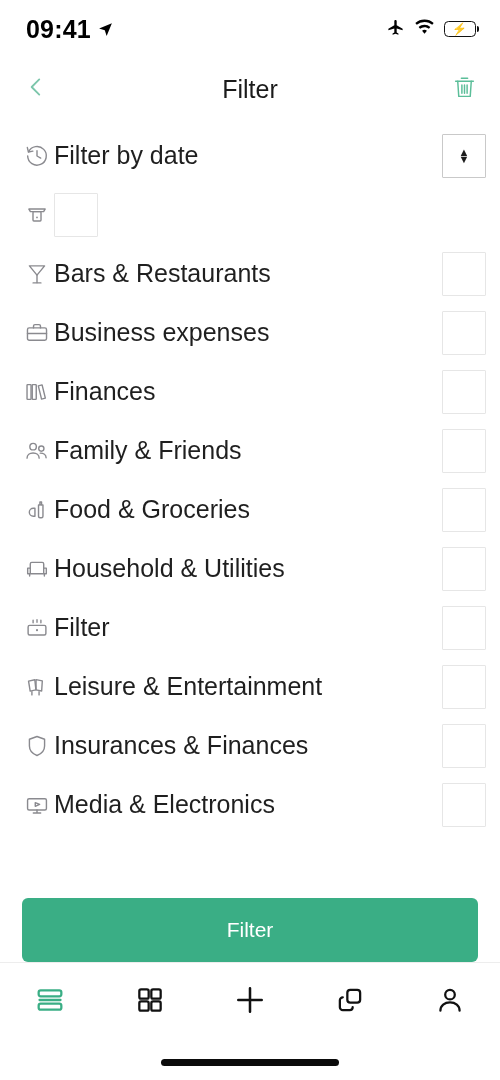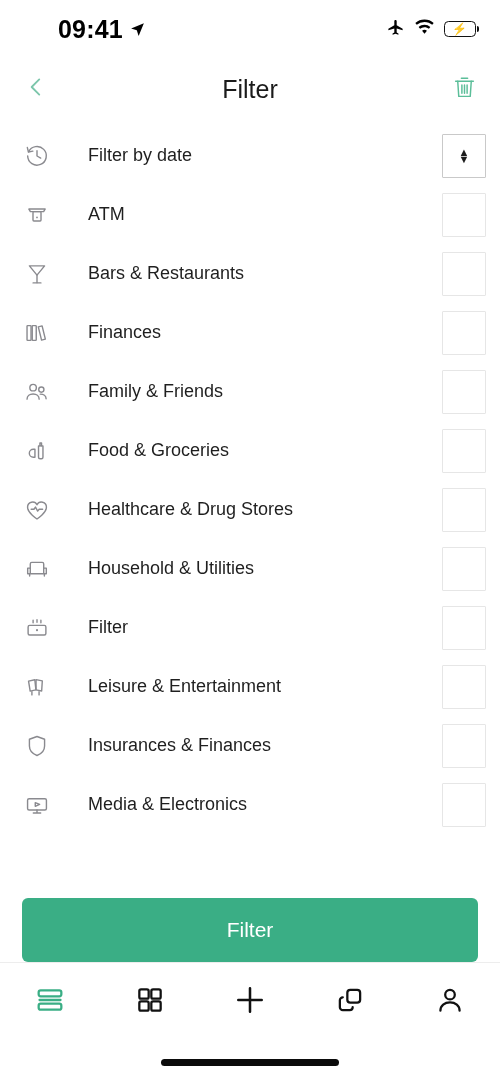--- a/index.html
+++ b/index.html
@@ -18,21 +18,20 @@
   }
 
   
   .statusbar {
     height: 58px;
     flex: 0 0 58px;
     display: flex;
     align-items: center;
     justify-content: space-between;
     padding: 0 24px 0 26px;
-    margin-left: 32px;
   }
   .status-time {
     font-size: 25px;
     font-weight: bold;
     letter-spacing: 0.2px;
     color: #000;
     display: flex;
     align-items: center;
     gap: 6px;
   }
@@ -117,22 +116,21 @@
   .row-icon {
     width: 34px;
     flex: 0 0 34px;
     display: flex;
     align-items: center;
     justify-content: center;
     color: #8a8a8f;
   }
   .row-label {
     flex: 1 1 auto;
-    margin-left: 34px;
-    font-size: 18px;
+    font-size: 25px;
     color: #1f1f1f;
     white-space: nowrap;
   }
   .row-check {
     flex: 0 0 44px;
     width: 44px; height: 44px;
     border: 1px solid #e6e6e6;
     background: #fff;
     border-radius: 1px;
     cursor: pointer;
@@ -294,36 +292,46 @@
     </div>
 
     <div class="row">
       <span class="row-icon">
         <svg width="26" height="26" viewBox="0 0 24 24" fill="none" stroke="currentColor" stroke-width="1.3" stroke-linecap="round" stroke-linejoin="round">
           <path d="M4.5 6.5h15l-1.4 2.4H5.9z"></path>
           <rect x="8.3" y="8.9" width="7.4" height="8.6" rx="0.8"></rect>
           <circle cx="12" cy="14.2" r="0.8" fill="currentColor" stroke="none"></circle>
         </svg>
       </span>
-      <span class="row-label">ATM</span>
       <span class="row-check"></span>
     </div>
 
     <div class="row">
       <span class="row-icon">
         <svg width="26" height="26" viewBox="0 0 24 24" fill="none" stroke="currentColor" stroke-width="1.3" stroke-linecap="round" stroke-linejoin="round">
           <path d="M5 4.5h14L12 13z"></path>
           <path d="M12 13v7"></path>
           <path d="M8.4 20.2h7.2"></path>
         </svg>
       </span>
       <span class="row-label">Bars &amp; Restaurants</span>
       <span class="row-check"></span>
     </div>
 
+    <div class="row">
+      <span class="row-icon">
+        <svg width="26" height="26" viewBox="0 0 24 24" fill="none" stroke="currentColor" stroke-width="1.3" stroke-linecap="round" stroke-linejoin="round">
+          <rect x="3.2" y="7.3" width="17.6" height="11.4" rx="1.6"></rect>
+          <path d="M8.8 7.3V5.6c0-.7.6-1.3 1.3-1.3h3.8c.7 0 1.3.6 1.3 1.3v1.7"></path>
+          <path d="M3.2 12.4h17.6"></path>
+        </svg>
+      </span>
+      <span class="row-label">Business expenses</span>
+      <span class="row-check"></span>
+    </div>
 
     <div class="row">
       <span class="row-icon">
         <svg width="26" height="26" viewBox="0 0 24 24" fill="none" stroke="currentColor" stroke-width="1.3" stroke-linecap="round" stroke-linejoin="round">
           <rect x="2.8" y="5.2" width="3.7" height="13.6" rx="0.6"></rect>
           <rect x="7.6" y="5.2" width="3.7" height="13.6" rx="0.6"></rect>
           <path d="M13.2 6.3l3.5-.9 3 12.3-3.5.9z"></path>
         </svg>
       </span>
       <span class="row-label">Finances</span>
@@ -348,30 +356,20 @@
         <svg width="26" height="26" viewBox="0 0 24 24" fill="none" stroke="currentColor" stroke-width="1.3" stroke-linecap="round" stroke-linejoin="round">
           <path d="M8.6 10.4a3.7 3.7 0 1 0 0 7.4h1.5v-7.4z"></path>
           <path d="M13.4 7.3h4.1v10.5a1.4 1.4 0 0 1-1.4 1.4h-1.3a1.4 1.4 0 0 1-1.4-1.4z"></path>
           <path d="M14.7 7.3V4.6h1.5v2.7"></path>
         </svg>
       </span>
       <span class="row-label">Food &amp; Groceries</span>
       <span class="row-check"></span>
     </div>
 
-    <div class="row">
-      <span class="row-icon">
-        <svg width="26" height="26" viewBox="0 0 24 24" fill="none" stroke="currentColor" stroke-width="1.3" stroke-linecap="round" stroke-linejoin="round">
-          <path d="M12 20.3S3.3 15 3.3 9.3a4.6 4.6 0 0 1 8.7-2.1 4.6 4.6 0 0 1 8.7 2.1c0 5.7-8.7 11-8.7 11z"></path>
-          <polyline points="6.6 11.3 9.2 11.3 10.6 9.3 12.6 13 14 11.3 17.2 11.3"></polyline>
-        </svg>
-      </span>
-      <span class="row-label">Healthcare &amp; Drug Stores</span>
-      <span class="row-check"></span>
-    </div>
 
     <div class="row">
       <span class="row-icon">
         <svg width="26" height="26" viewBox="0 0 24 24" fill="none" stroke="currentColor" stroke-width="1.3" stroke-linecap="round" stroke-linejoin="round">
           <path d="M5.8 11.2V7.3c0-.8.6-1.4 1.4-1.4h9.6c.8 0 1.4.6 1.4 1.4v3.9"></path>
           <path d="M3.4 11.2h2.4v5.2h12.4v-5.2h2.4v5.2H3.4z"></path>
           <path d="M5.2 16.4v2M18.8 16.4v2"></path>
         </svg>
       </span>
       <span class="row-label">Household &amp; Utilities</span>

